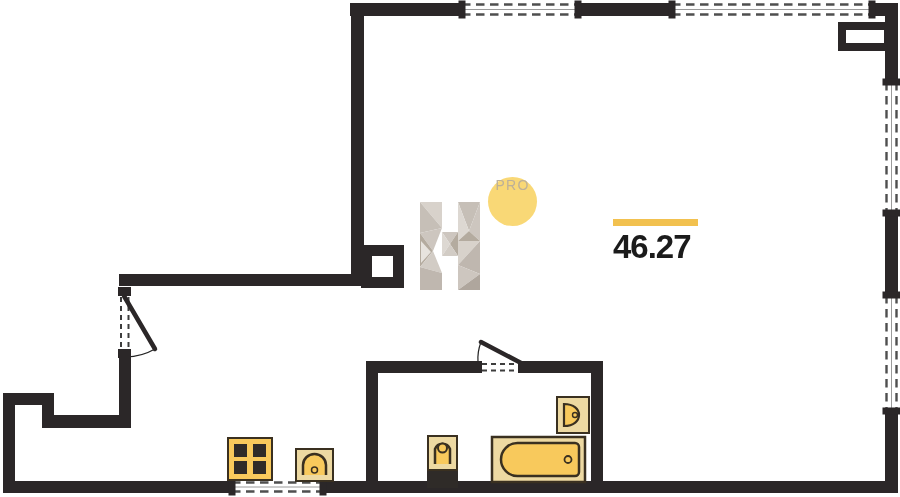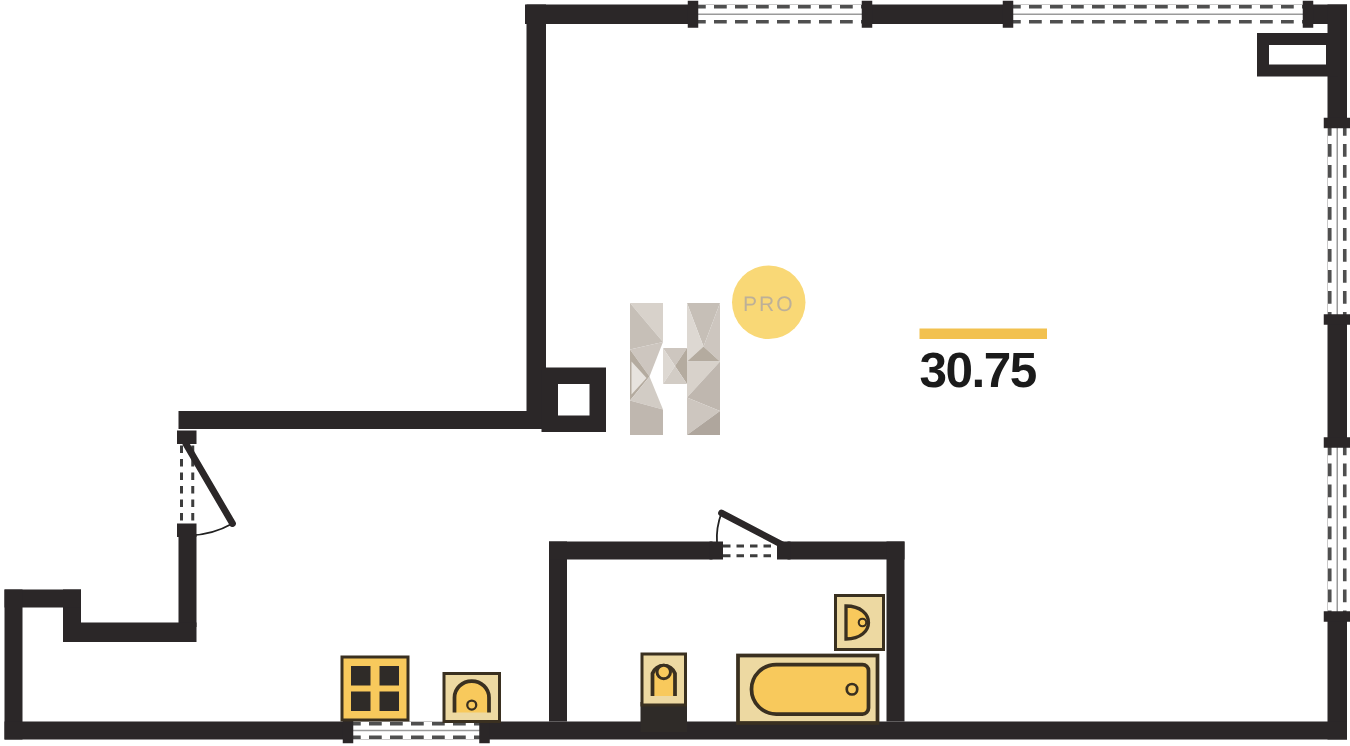--- a/index.html
+++ b/index.html
@@ -2,21 +2,21 @@
 <html><head>
 <meta charset="utf-8">
 <style>
   html,body{margin:0;padding:0;background:#ffffff;}
   .stage{position:relative;width:900px;height:497px;background:#ffffff;overflow:hidden;
          font-family:"Liberation Sans",sans-serif;}
   #plan-svg{position:absolute;left:0;top:0;}
   .logo{position:absolute;left:415px;top:175px;width:135px;height:120px;}
   #logo-h-svg{position:absolute;left:0;top:0;}
   .pro-badge{position:absolute;left:73px;top:2px;width:49px;height:49px;border-radius:50%;
-             display:flex;align-items:center;justify-content:center;
+             display:flex;align-items:flex-start;justify-content:center;
              font-size:14px;letter-spacing:1.3px;font-weight:400;}
   .area{position:absolute;left:613px;top:219px;width:90px;}
   .area-bar{width:85px;height:6.5px;}
   .area-value{margin-top:4px;font-size:33px;font-weight:700;letter-spacing:-1px;
               line-height:1;color:#1b1b1b;}
 </style>
 </head>
 <body>
 
 <div class="stage">
@@ -145,15 +145,15 @@
         <polygon points="458,265 480,274 458,290" fill="#cdc6bf"></polygon>
         <polygon points="480,274 458,290 480,290" fill="#afa69d"></polygon>
       </svg>
     <div class="pro-badge" style="background: rgb(249, 216, 118); color: rgb(189, 176, 152);">
       <span>PRO</span>
     </div>
   </div>
 
   <div class="area">
     <div class="area-bar" style="background: rgb(242, 193, 79);"></div>
-    <div class="area-value" style="color: rgb(27, 27, 27);">30.75</div>
+    <div class="area-value" style="color: rgb(27, 27, 27);">46.27</div>
   </div>
 </div>
 
 </body></html>

